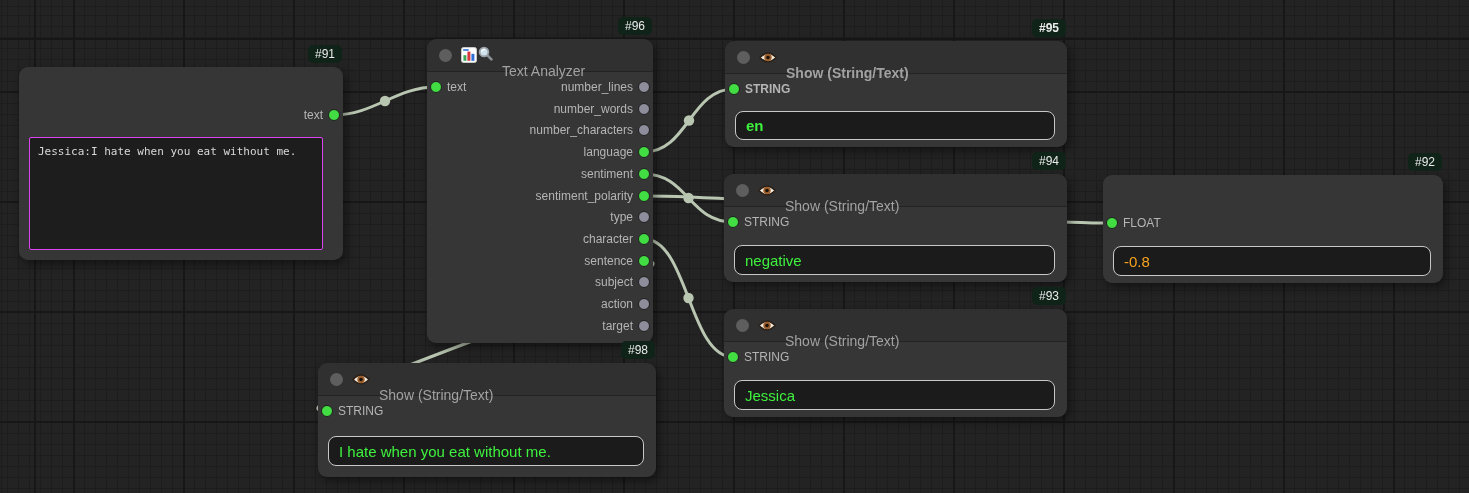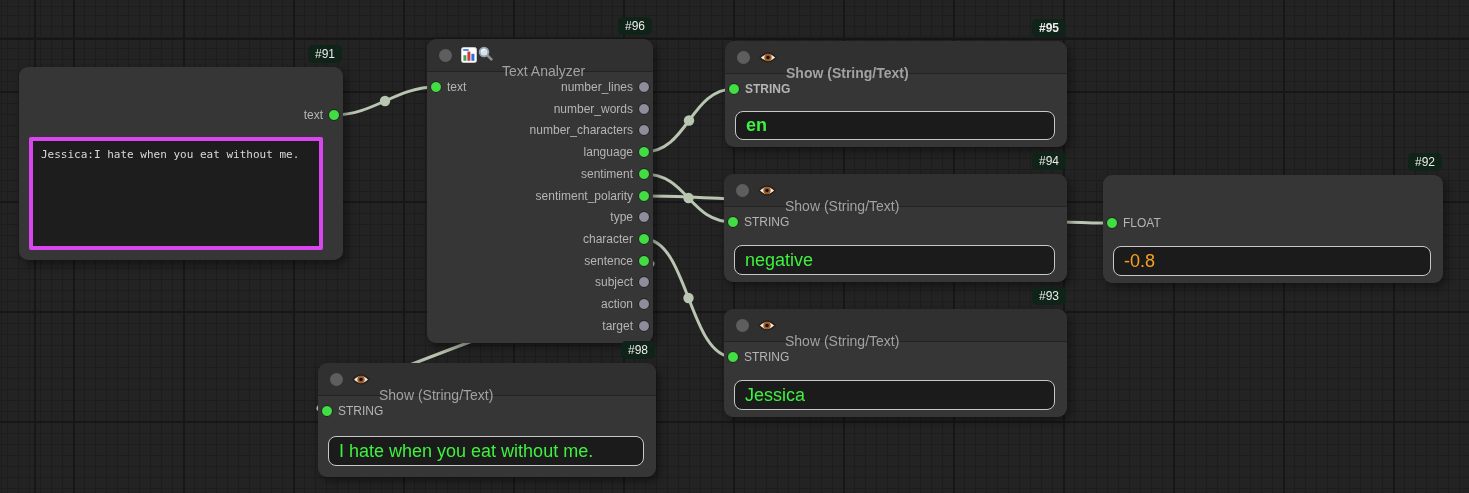--- a/index.html
+++ b/index.html
@@ -36,24 +36,24 @@
   .slot-label.out{text-align:right;}
   .port{
     position:absolute;width:10px;height:10px;border-radius:50%;
     border:1px solid #1f1f1f;box-sizing:content-box;
   }
   .port.lit{background:#42dd42;}
   .port.dim{background:#8d8d9c;}
   .valuebox{
     position:absolute;left:10px;background:#1b1b1b;border:1px solid #c8c8c8;
     border-radius:8px;display:flex;align-items:center;padding:0 10px;
-    font-size:18px;box-sizing:border-box;white-space:nowrap;overflow:hidden;
+    font-size:15px;box-sizing:border-box;white-space:nowrap;overflow:hidden;
   }
   .textwidget{
-    position:absolute;left:10px;background:#1d1d1d;border:4px solid #d946ef;
+    position:absolute;left:10px;background:#1d1d1d;border:1px solid #d946ef;
     color:#d8d8d8;font-family:"DejaVu Sans Mono",monospace;font-size:11px;
     line-height:15px;padding:6px 8px;border-radius:2px;resize:none;
     box-sizing:border-box;outline:none;overflow:hidden;
   }
 </style>
 </head>
 <body>
 
 <div class="canvas">
   <svg class="links" width="1469" height="493">

